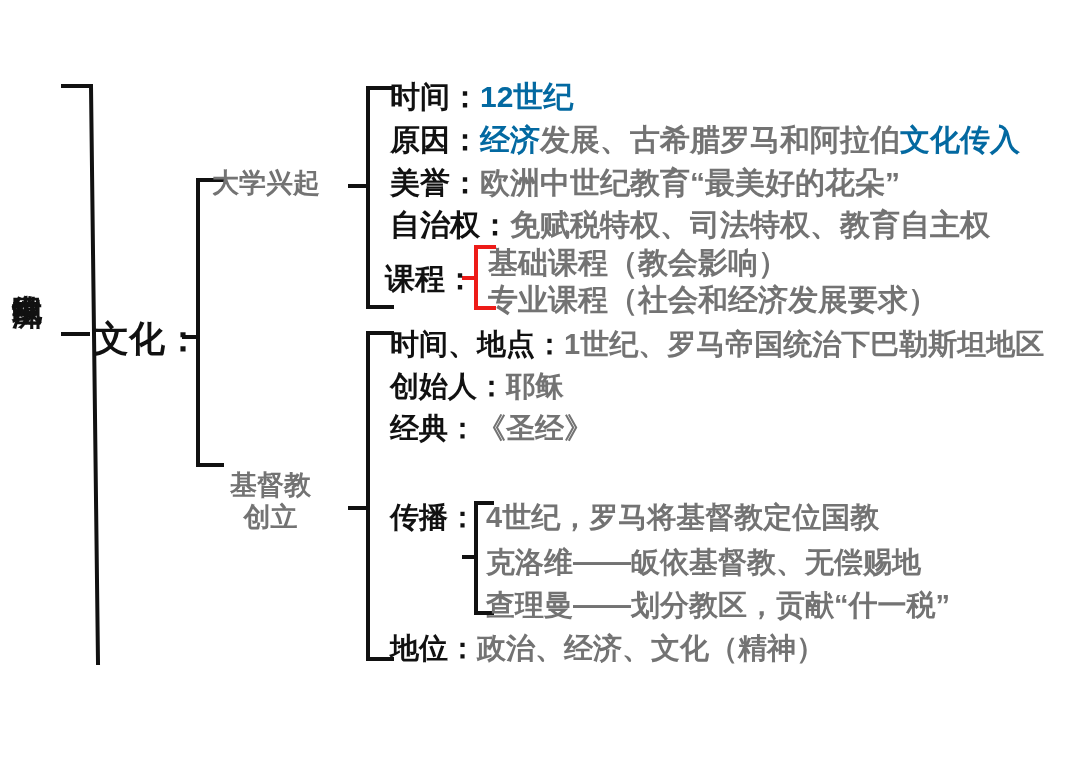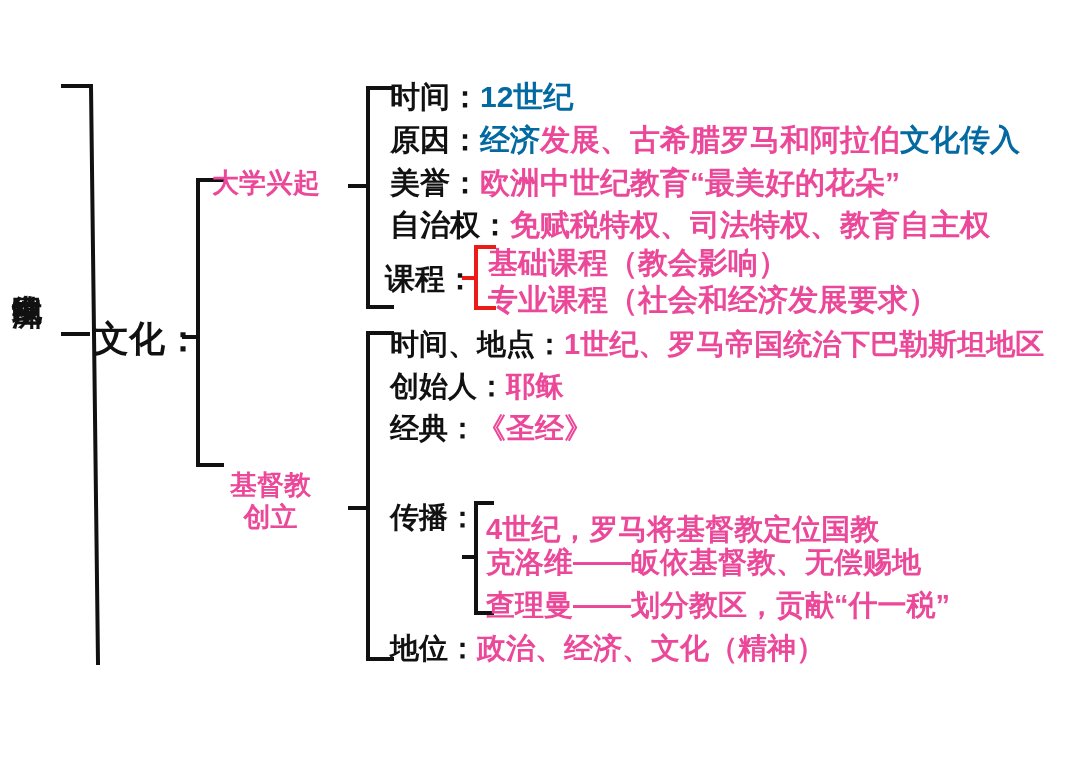--- a/index.html
+++ b/index.html
@@ -8,21 +8,21 @@
     background:#ffffff;
     font-family:"Liberation Sans","DejaVu Sans",sans-serif;
     overflow:hidden;
     position:relative;
   }
   #canvas{position:absolute;left:0;top:0;width:1080px;height:763px;}
   svg.lines{position:absolute;left:0;top:0;width:1080px;height:763px;pointer-events:none;}
 
   .txt{position:absolute;white-space:nowrap;font-weight:bold;line-height:1;}
   .blk{color:#111111;}
-  .red{color:#ec4899;}
+  .red{color:#737373;}
   .blu{color:#0369a1;}
 
   
   .vert{
     position:absolute;
     writing-mode:vertical-rl;
     text-orientation:upright;
     font-weight:bold;
     color:#111111;
     letter-spacing:1px;
@@ -121,21 +121,21 @@
   <div class="txt r2" style="left:390px;top:372px;">
     <span class="blk seg">创始人：</span><span class="red seg">耶稣</span>
   </div>
 
   <div class="txt r2" style="left:390px;top:414px;">
     <span class="blk seg">经典：</span><span class="red seg">《圣经》</span>
   </div>
 
 
   <div class="txt blk r2" style="left:390px;top:503px;">传播：</div>
-  <div class="txt red r2" style="left:486px;top:503px;margin-top:12px;">4世纪，罗马将基督教定位国教</div>
+  <div class="txt red r2" style="left:486px;top:503px;">4世纪，罗马将基督教定位国教</div>
   <div class="txt red r2" style="left:486px;top:548px;">克洛维——皈依基督教、无偿赐地</div>
   <div class="txt red r2" style="left:486px;top:591px;">查理曼——划分教区，贡献“什一税”</div>
 
   <div class="txt r2" style="left:390px;top:634px;">
     <span class="blk seg">地位：</span><span class="red seg">政治、经济、文化（精神）</span>
   </div>
 
 </div>
 
 </body></html>

